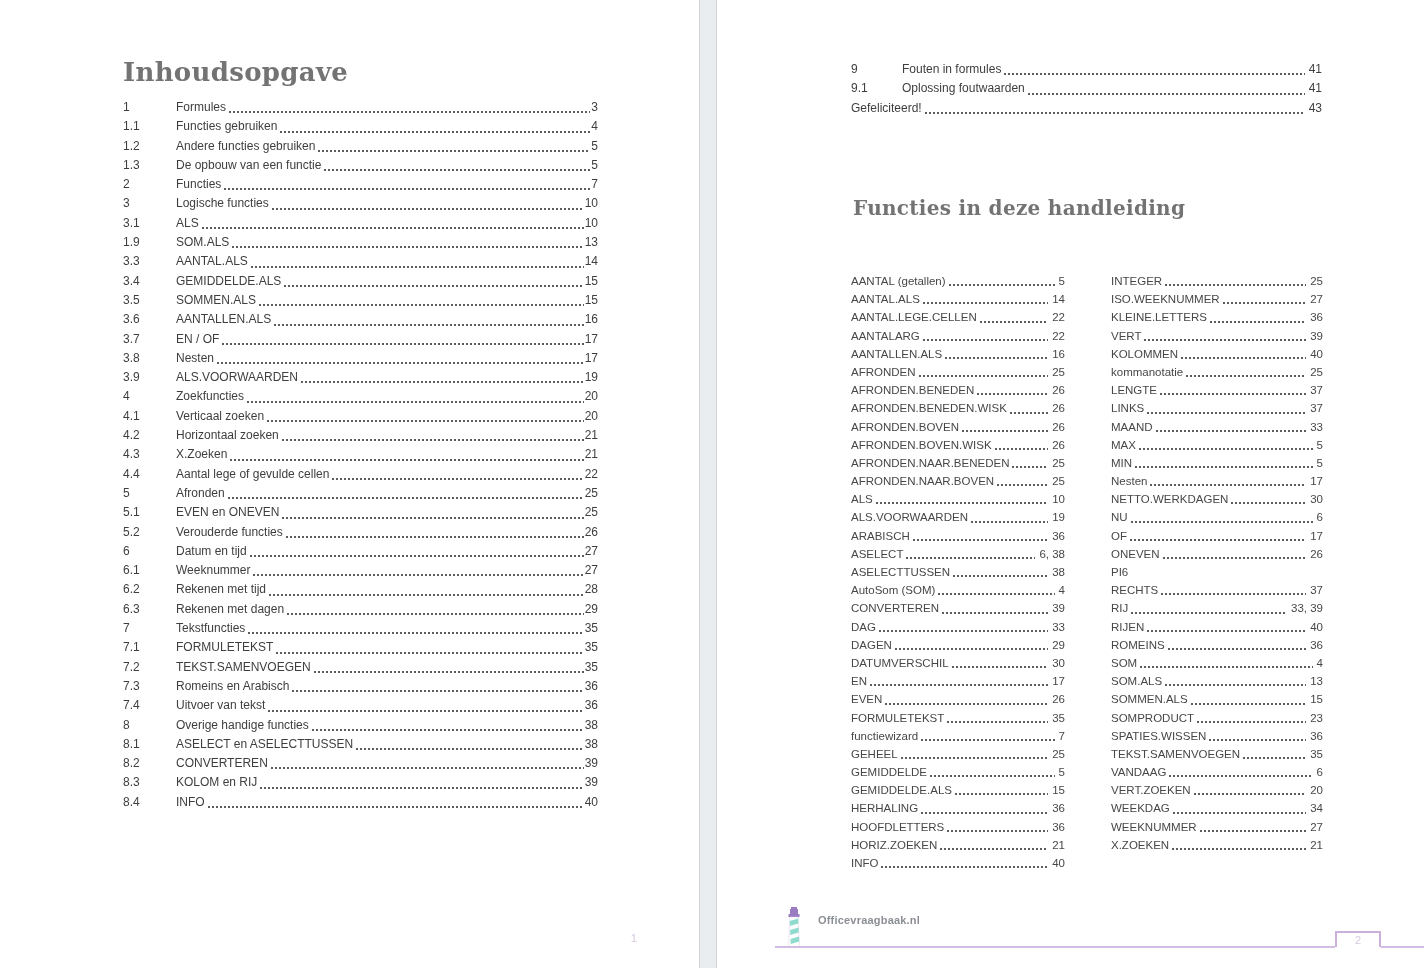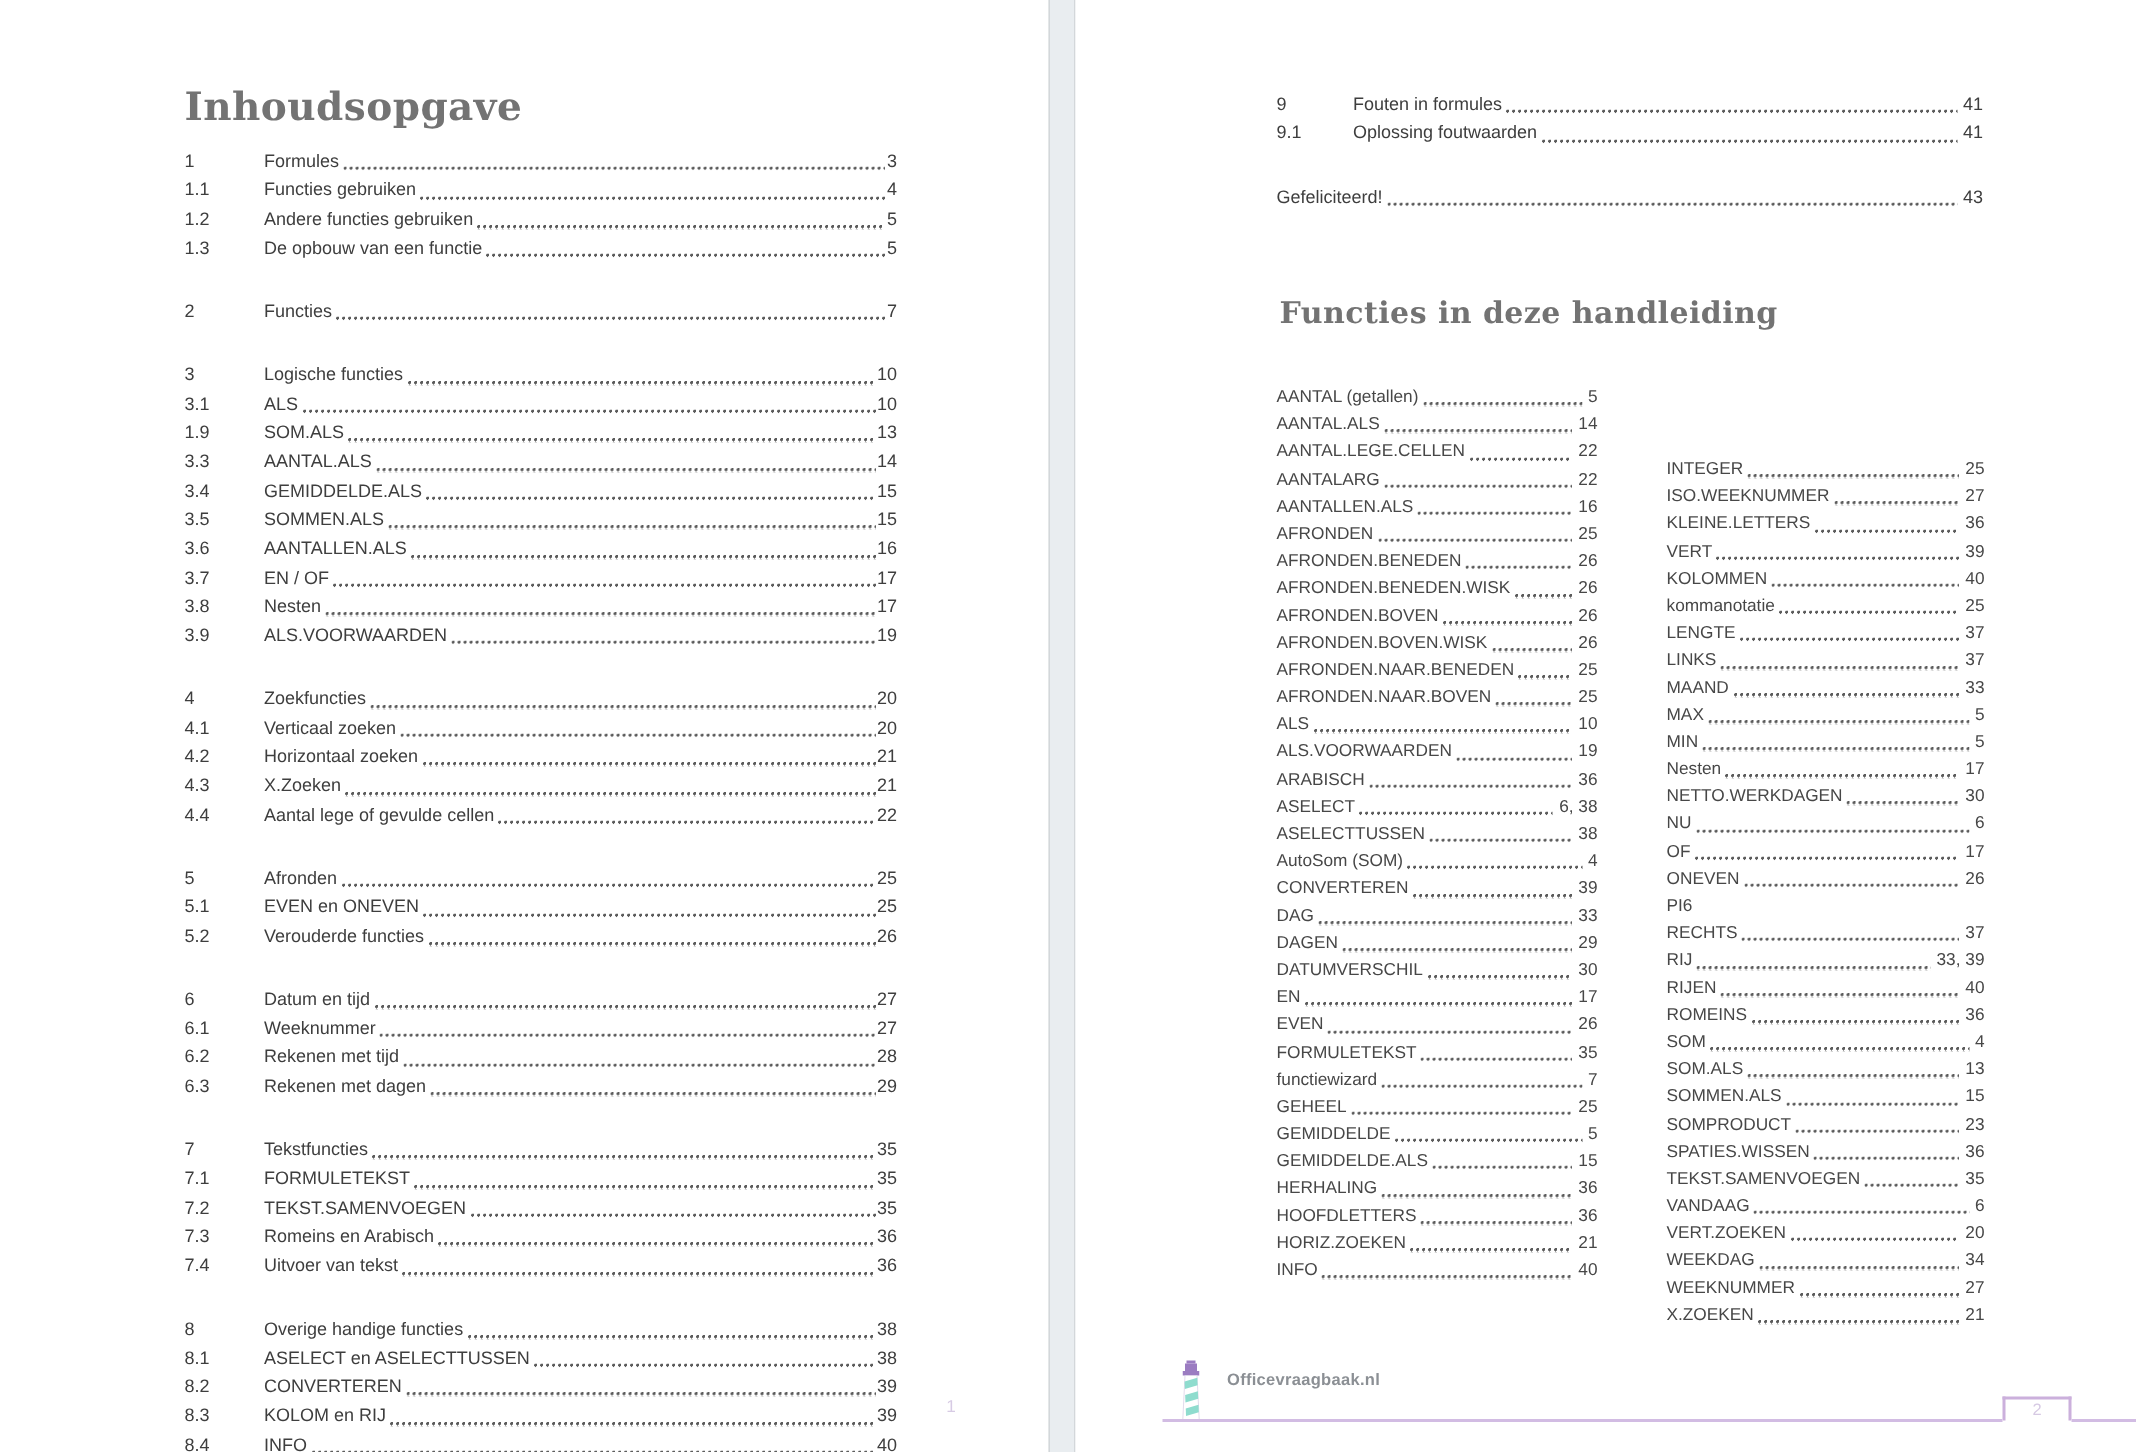--- a/index.html
+++ b/index.html
@@ -26,37 +26,37 @@
   .h-func{left:136px;top:196px;font-size:20px;}
   
   .toc-list{position:absolute;}
   .toc-left{left:123px;top:98px;width:475px;}
   .toc-right{left:134px;top:60px;width:471px;}
   .toc-row{
     display:flex;align-items:stretch;
     font-size:12px;color:#3e3e3e;line-height:19.3px;height:19.3px;
     white-space:nowrap;
   }
-  .toc-row.grp{margin-top:23px;}
+  .toc-row.grp{margin-top:0;}
   .toc-row:first-child{margin-top:0;}
   .toc-num{flex:none;width:53px;}
   .toc-right .toc-num{width:51px;}
   .toc-label{flex:none;}
   .leader{
     flex:1 1 auto;min-width:8px;margin:0 1px 0 3px;
     background-image:radial-gradient(circle at 1.1px 1.1px,#5c5c5c 1px,transparent 1.15px);
     background-size:4px 3px;background-repeat:repeat-x;
     background-position:left bottom 3px;
   }
   .leader.gap{margin-right:4px;}
   .toc-page{flex:none;text-align:right;}
   
-  .idx-col{position:absolute;top:256px;}
+  .idx-col{position:absolute;top:272px;}
   .idx-col-1{left:134px;width:214px;}
-  .idx-col-2{left:394px;width:212px;margin-top:48px;}
+  .idx-col-2{left:394px;width:212px;}
   .idx-row{
     display:flex;align-items:stretch;
     font-size:11.5px;color:#474747;line-height:18.2px;height:18.2px;
     white-space:nowrap;
   }
   .idx-row .leader{margin:0 4px 0 3px;}
   
   .pnum-left{
     position:absolute;left:624px;top:932px;width:20px;text-align:center;
     font-size:11.5px;color:#d7cbe4;

